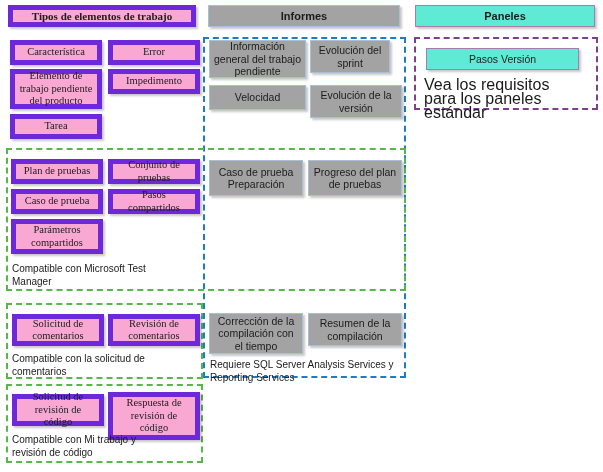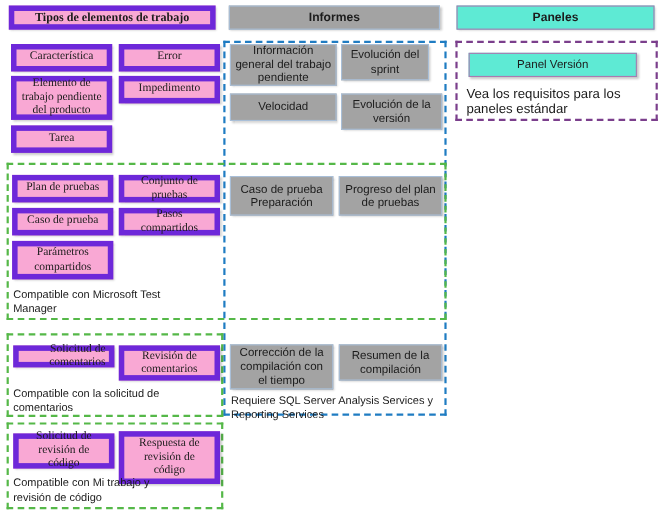--- a/index.html
+++ b/index.html
@@ -65,21 +65,21 @@
     position: absolute;
     font-size: 10px;
     line-height: 13px;
     color: #1a1a1a;
     text-align: left;
   }
 
   
   .panel-note {
     position: absolute;
-    font-size: 12px;
+    font-size: 16px;
     line-height: 14px;
     color: #1a1a1a;
     text-align: left;
   }
 </style>
 </head>
 <body>
 
 <div class="box box-green hdr" style="left:8px; top:5px; width:188px; height:22px;">Tipos de elementos de trabajo</div>
 
@@ -112,21 +112,21 @@
 <div class="box box-green" style="left:108px; top:159px; width:92px; height:25px;">Conjunto de pruebas</div>
 
 <div class="box box-green" style="left:11px; top:189px; width:92px; height:25px;">Caso de prueba</div>
 
 <div class="box box-green" style="left:108px; top:189px; width:92px; height:25px;">Pasos compartidos</div>
 
 <div class="box box-green" style="left:11px; top:219px; width:92px; height:35px;">Parámetros compartidos</div>
 
 <div class="caption" style="left:12px; top:262px; width:160px;">Compatible con Microsoft Test Manager</div>
 
-<div class="box box-green" style="left:12px; top:314px; width:92px; height:20px;text-align:right;">Solicitud de comentarios</div>
+<div class="box box-green" style="left:12px; top:314px; width:92px; height:32px;">Solicitud de comentarios</div>
 
 <div class="box box-green" style="left:108px; top:314px; width:92px; height:32px;">Revisión de comentarios</div>
 
 <div class="caption" style="left:12px; top:352px; width:190px;">Compatible con la solicitud de comentarios</div>
 
 <div class="box box-green" style="left:12px; top:394px; width:92px; height:32px;">Solicitud de revisión de código</div>
 
 <div class="box box-green" style="left:108px; top:392px; width:92px; height:48px;">Respuesta de revisión de código</div>
 
 <div class="caption" style="left:12px; top:433px; width:150px;">Compatible con Mi trabajo y revisión de código</div>
@@ -142,15 +142,15 @@
 <div class="box box-blue" style="left:209px; top:160px; width:94px; height:36px;">Caso de prueba Preparación</div>
 
 <div class="box box-blue" style="left:308px; top:160px; width:94px; height:36px;">Progreso del plan de pruebas</div>
 
 <div class="box box-blue" style="left:209px; top:313px; width:94px; height:41px;">Corrección de la compilación con el tiempo</div>
 
 <div class="box box-blue" style="left:308px; top:313px; width:94px; height:33px;">Resumen de la compilación</div>
 
 <div class="caption" style="left:210px; top:358px; width:190px;">Requiere SQL Server Analysis Services y Reporting Services</div>
 
-<div class="box box-purple" style="left:426px; top:48px; width:153px; height:22px;">Panel Versión</div>
+<div class="box box-purple" style="left:426px; top:48px; width:153px; height:22px;">Pasos Versión</div>
 
 <div class="panel-note" style="left:424px; top:78px; width:160px;">Vea los requisitos para los paneles estándar</div>
 
 </body></html>

